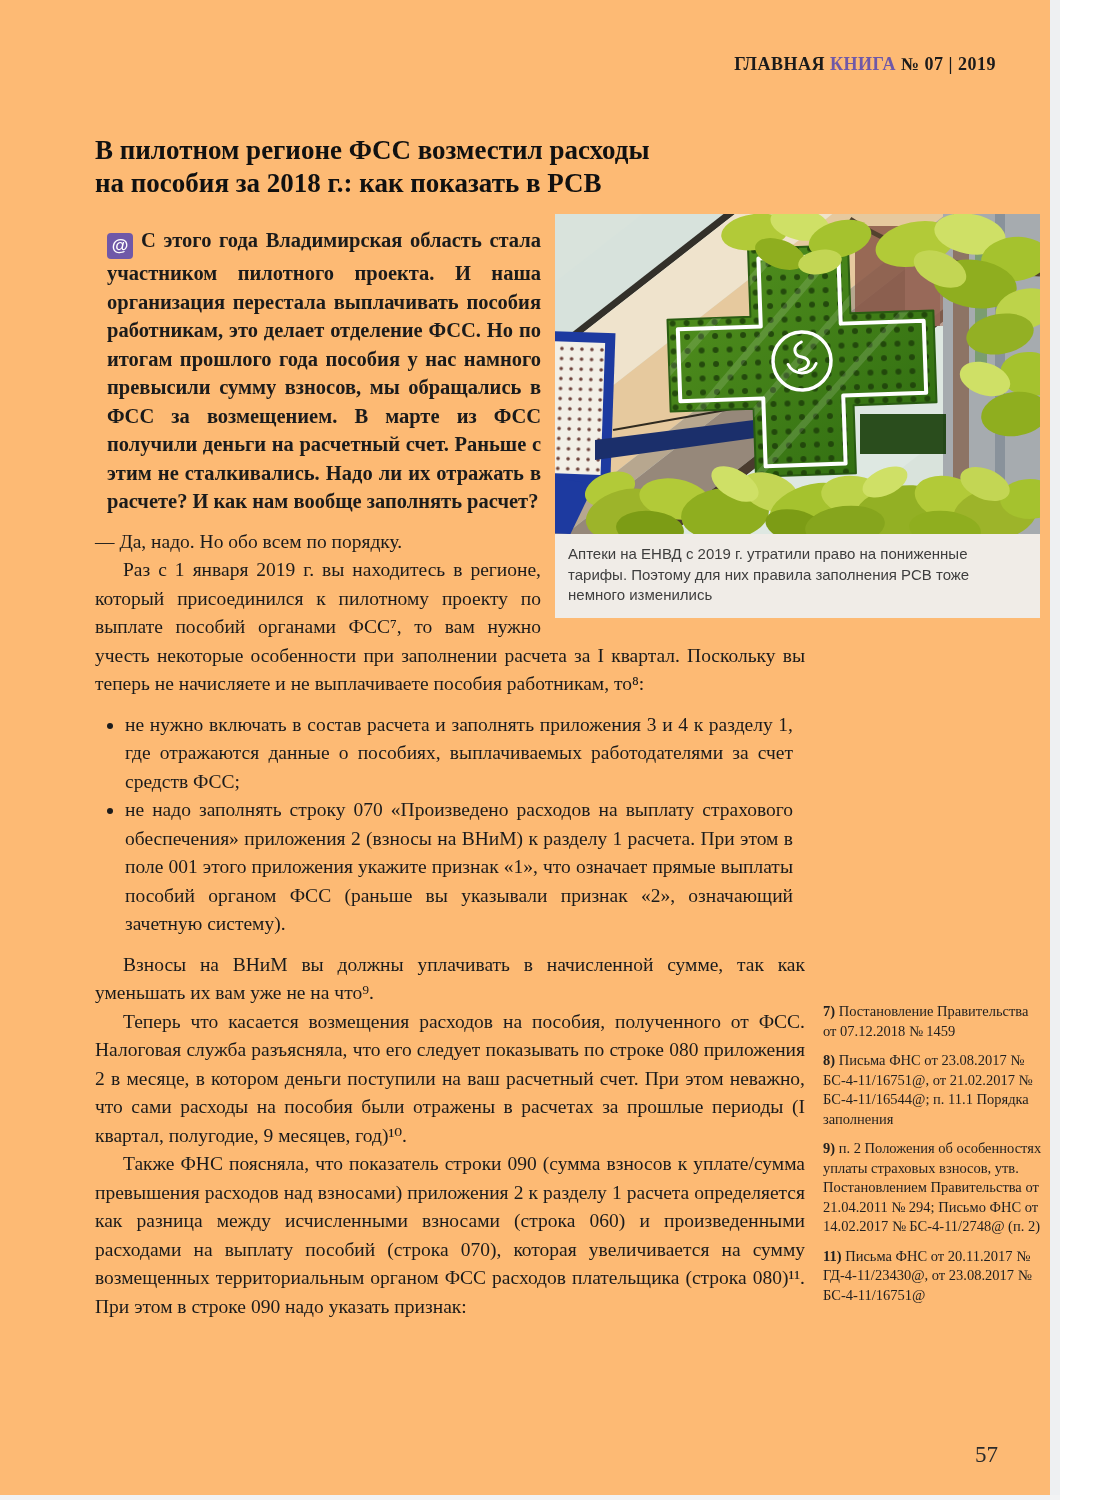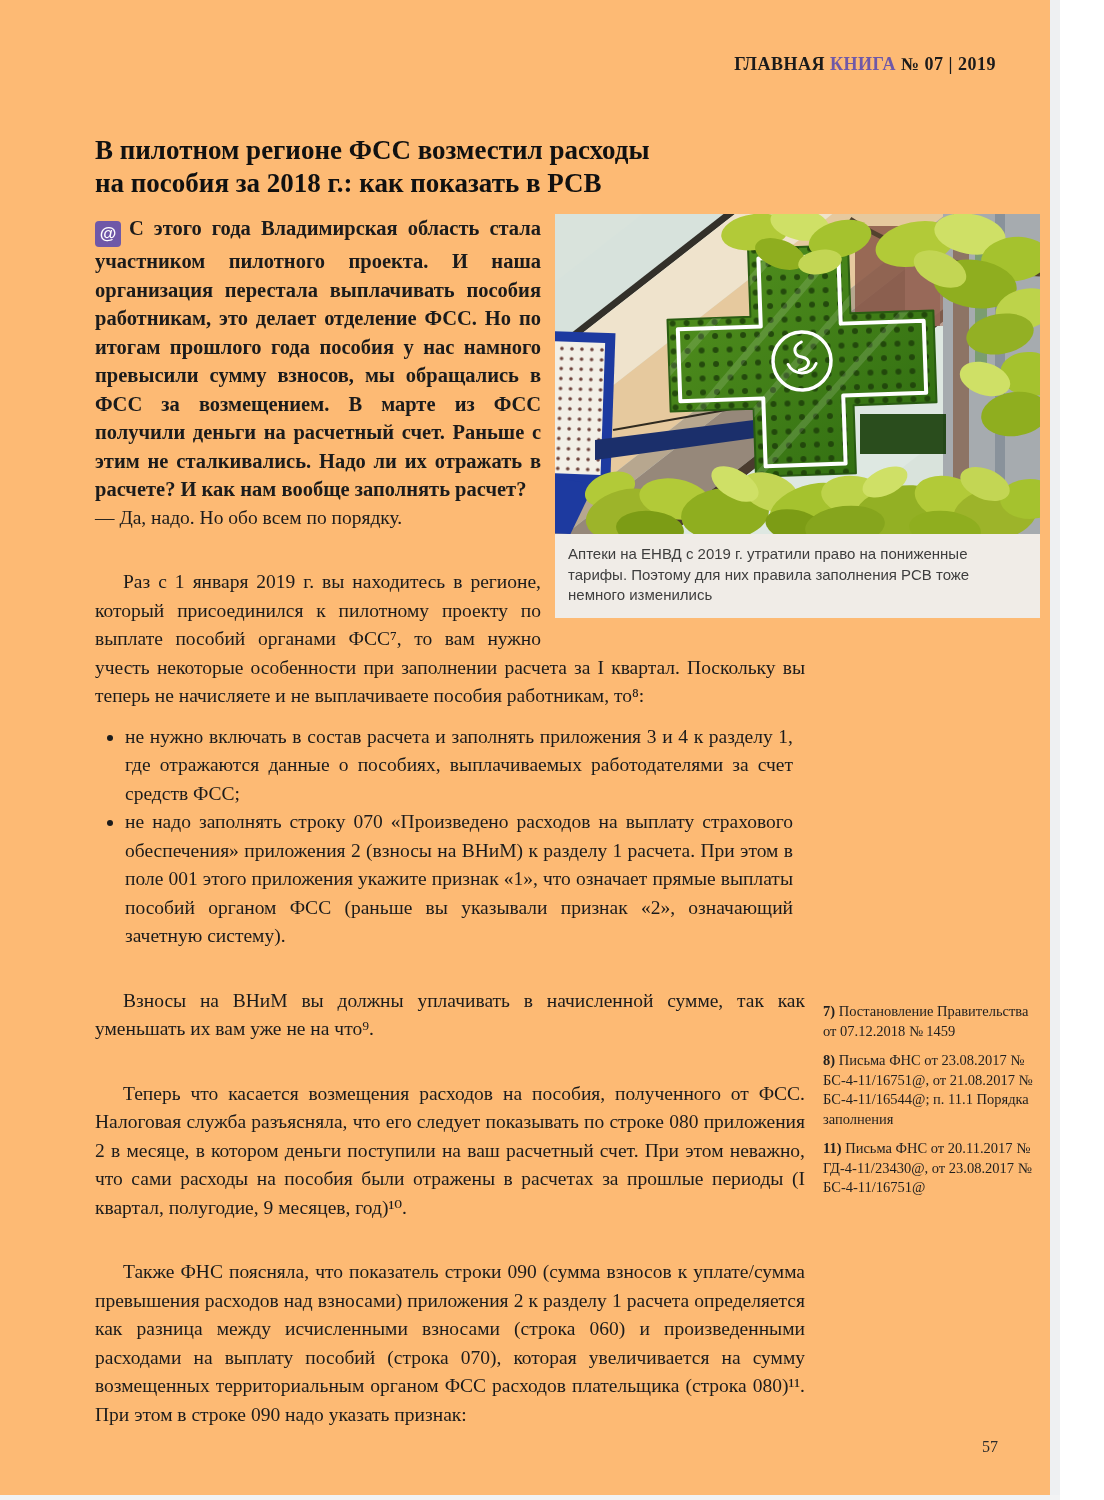--- a/index.html
+++ b/index.html
@@ -31,43 +31,43 @@
   }
   .photo-float{
     float:right;width:485px;margin:0 -235px 24px 14px;
   }
   .photo-float svg{display:block;}
   .caption{
     background:#f0ece7;padding:10px 13px 12px 13px;
     font-family:"Liberation Sans","DejaVu Sans",sans-serif;
     font-size:15px;line-height:20.5px;color:#3e3e3e;text-align:left;
   }
-  .qpara{margin:0;font-weight:bold;font-size:20.5px;line-height:28.5px;}
+  .qpara{margin:12px;font-weight:bold;font-size:20.5px;line-height:28.5px;}
   .at-badge{
     display:inline-block;width:26px;height:26px;border-radius:4px;
     background:#6f58a8;color:#fff;text-align:center;line-height:26px;
     font-size:17px;font-weight:bold;vertical-align:-4px;margin-right:8px;
     font-family:"Liberation Sans","DejaVu Sans",sans-serif;
   }
   .para{margin:0;}
-  .indent{text-indent:28px;margin-top:36px;}
+  .indent{text-indent:28px;}
   ul.blist{margin:12px;padding:0 0 0 18px;list-style:disc outside;}
   ul.blist li{margin:0;}
 
   
   .footnotes{
     position:absolute;left:823px;top:1002px;width:222px;
     font-size:14.5px;line-height:19.5px;color:#1f1f1f;text-align:left;
   }
   .footnote{margin:0 0 10px 0;}
   .footnote .fn-num{font-weight:bold;}
 
   
   .page-num{
-    position:absolute;right:62px;bottom:44px;font-size:16px;color:#2b2b2b;
+    position:absolute;right:62px;bottom:32px;font-size:23px;color:#2b2b2b;
   }
 </style>
 </head>
 <body>
 
 <div class="page">
   <div class="edge-right"></div>
   <div class="edge-bottom"></div>
 
   <div class="masthead"><span>ГЛАВНАЯ </span><span class="brand-purple">КНИГА</span><span> № 07 | 2019</span></div>
@@ -206,18 +206,19 @@
       <li>не надо заполнять строку 070 «Произведено расходов на выплату страхового обеспечения» приложения 2 (взносы на ВНиМ) к разделу 1 расчета. При этом в поле 001 этого приложения укажите признак «1», что означает прямые выплаты пособий органом ФСС (раньше вы указывали признак «2», означающий зачетную систему).</li>
     </ul>
 
     <p class="para indent">Взносы на ВНиМ вы должны уплачивать в начисленной сумме, так как уменьшать их вам уже не на что⁹.</p>
     <p class="para indent">Теперь что касается возмещения расходов на пособия, полученного от ФСС. Налоговая служба разъясняла, что его следует показывать по строке 080 приложения 2 в месяце, в котором деньги поступили на ваш расчетный счет. При этом неважно, что сами расходы на пособия были отражены в расчетах за прошлые периоды (I квартал, полугодие, 9 месяцев, год)¹⁰.</p>
     <p class="para indent">Также ФНС поясняла, что показатель строки 090 (сумма взносов к уплате/сумма превышения расходов над взносами) приложения 2 к разделу 1 расчета определяется как разница между исчисленными взносами (строка 060) и произведенными расходами на выплату пособий (строка 070), которая увеличивается на сумму возмещенных территориальным органом ФСС расходов плательщика (строка 080)¹¹. При этом в строке 090 надо указать признак:</p>
   </div>
 
   <div class="footnotes">
     <div class="footnote"><span class="fn-num">7)</span><span> Постановление Правительства от 07.12.2018 № 1459</span></div>
-    <div class="footnote"><span class="fn-num">8)</span><span> Письма ФНС от 23.08.2017 № БС-4-11/16751@, от 21.08.2017 № БС-4-11/16544@; п. 11.1 Порядка заполнения</span></div>
+    <div class="footnote"><span class="fn-num">8)</span><span> Письма ФНС от 23.08.2017 № БС-4-11/16751@, от 21.02.2017 № БС-4-11/16544@; п. 11.1 Порядка заполнения</span></div>
+    <div class="footnote"><span class="fn-num">9)</span><span> п. 2 Положения об особенностях уплаты страховых взносов, утв. Постановлением Правительства от 21.04.2011 № 294; Письмо ФНС от 14.02.2017 № БС-4-11/2748@ (п. 2)</span></div>
     <div class="footnote"><span class="fn-num">11)</span><span> Письма ФНС от 20.11.2017 № ГД-4-11/23430@, от 23.08.2017 № БС-4-11/16751@</span></div>
   </div>
 
   <div class="page-num">57</div>
 </div>
 
 </body></html>

